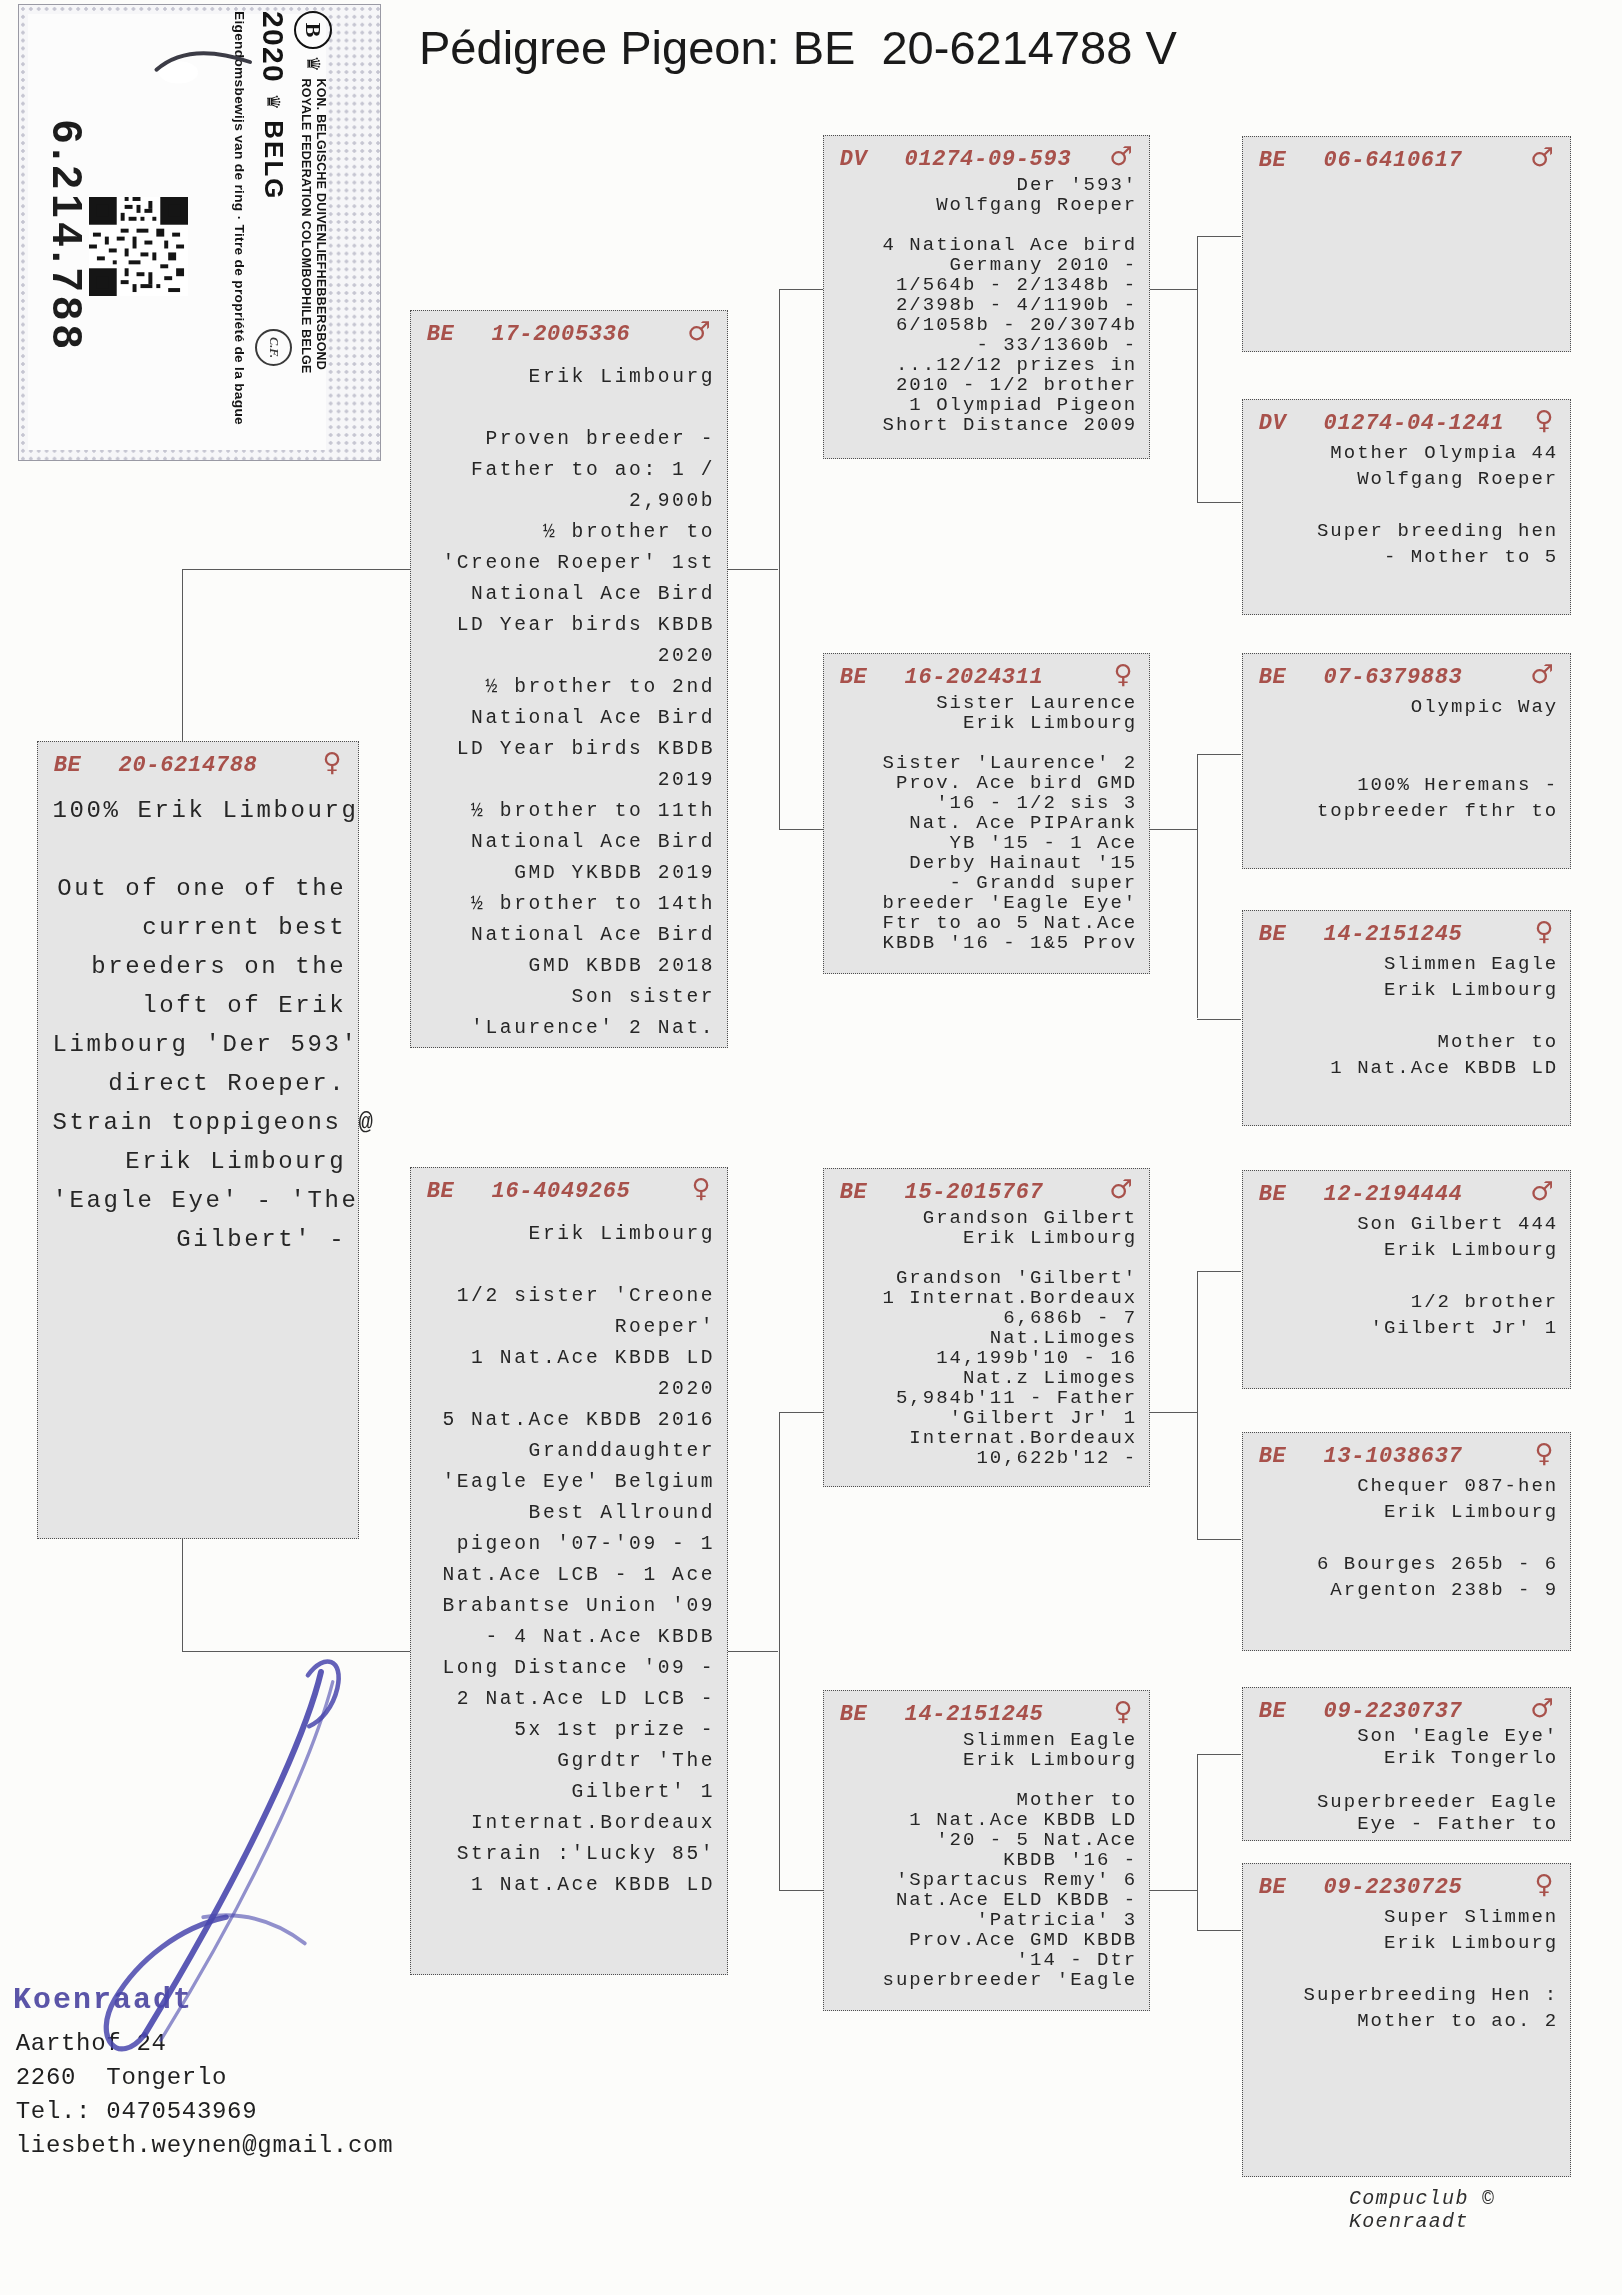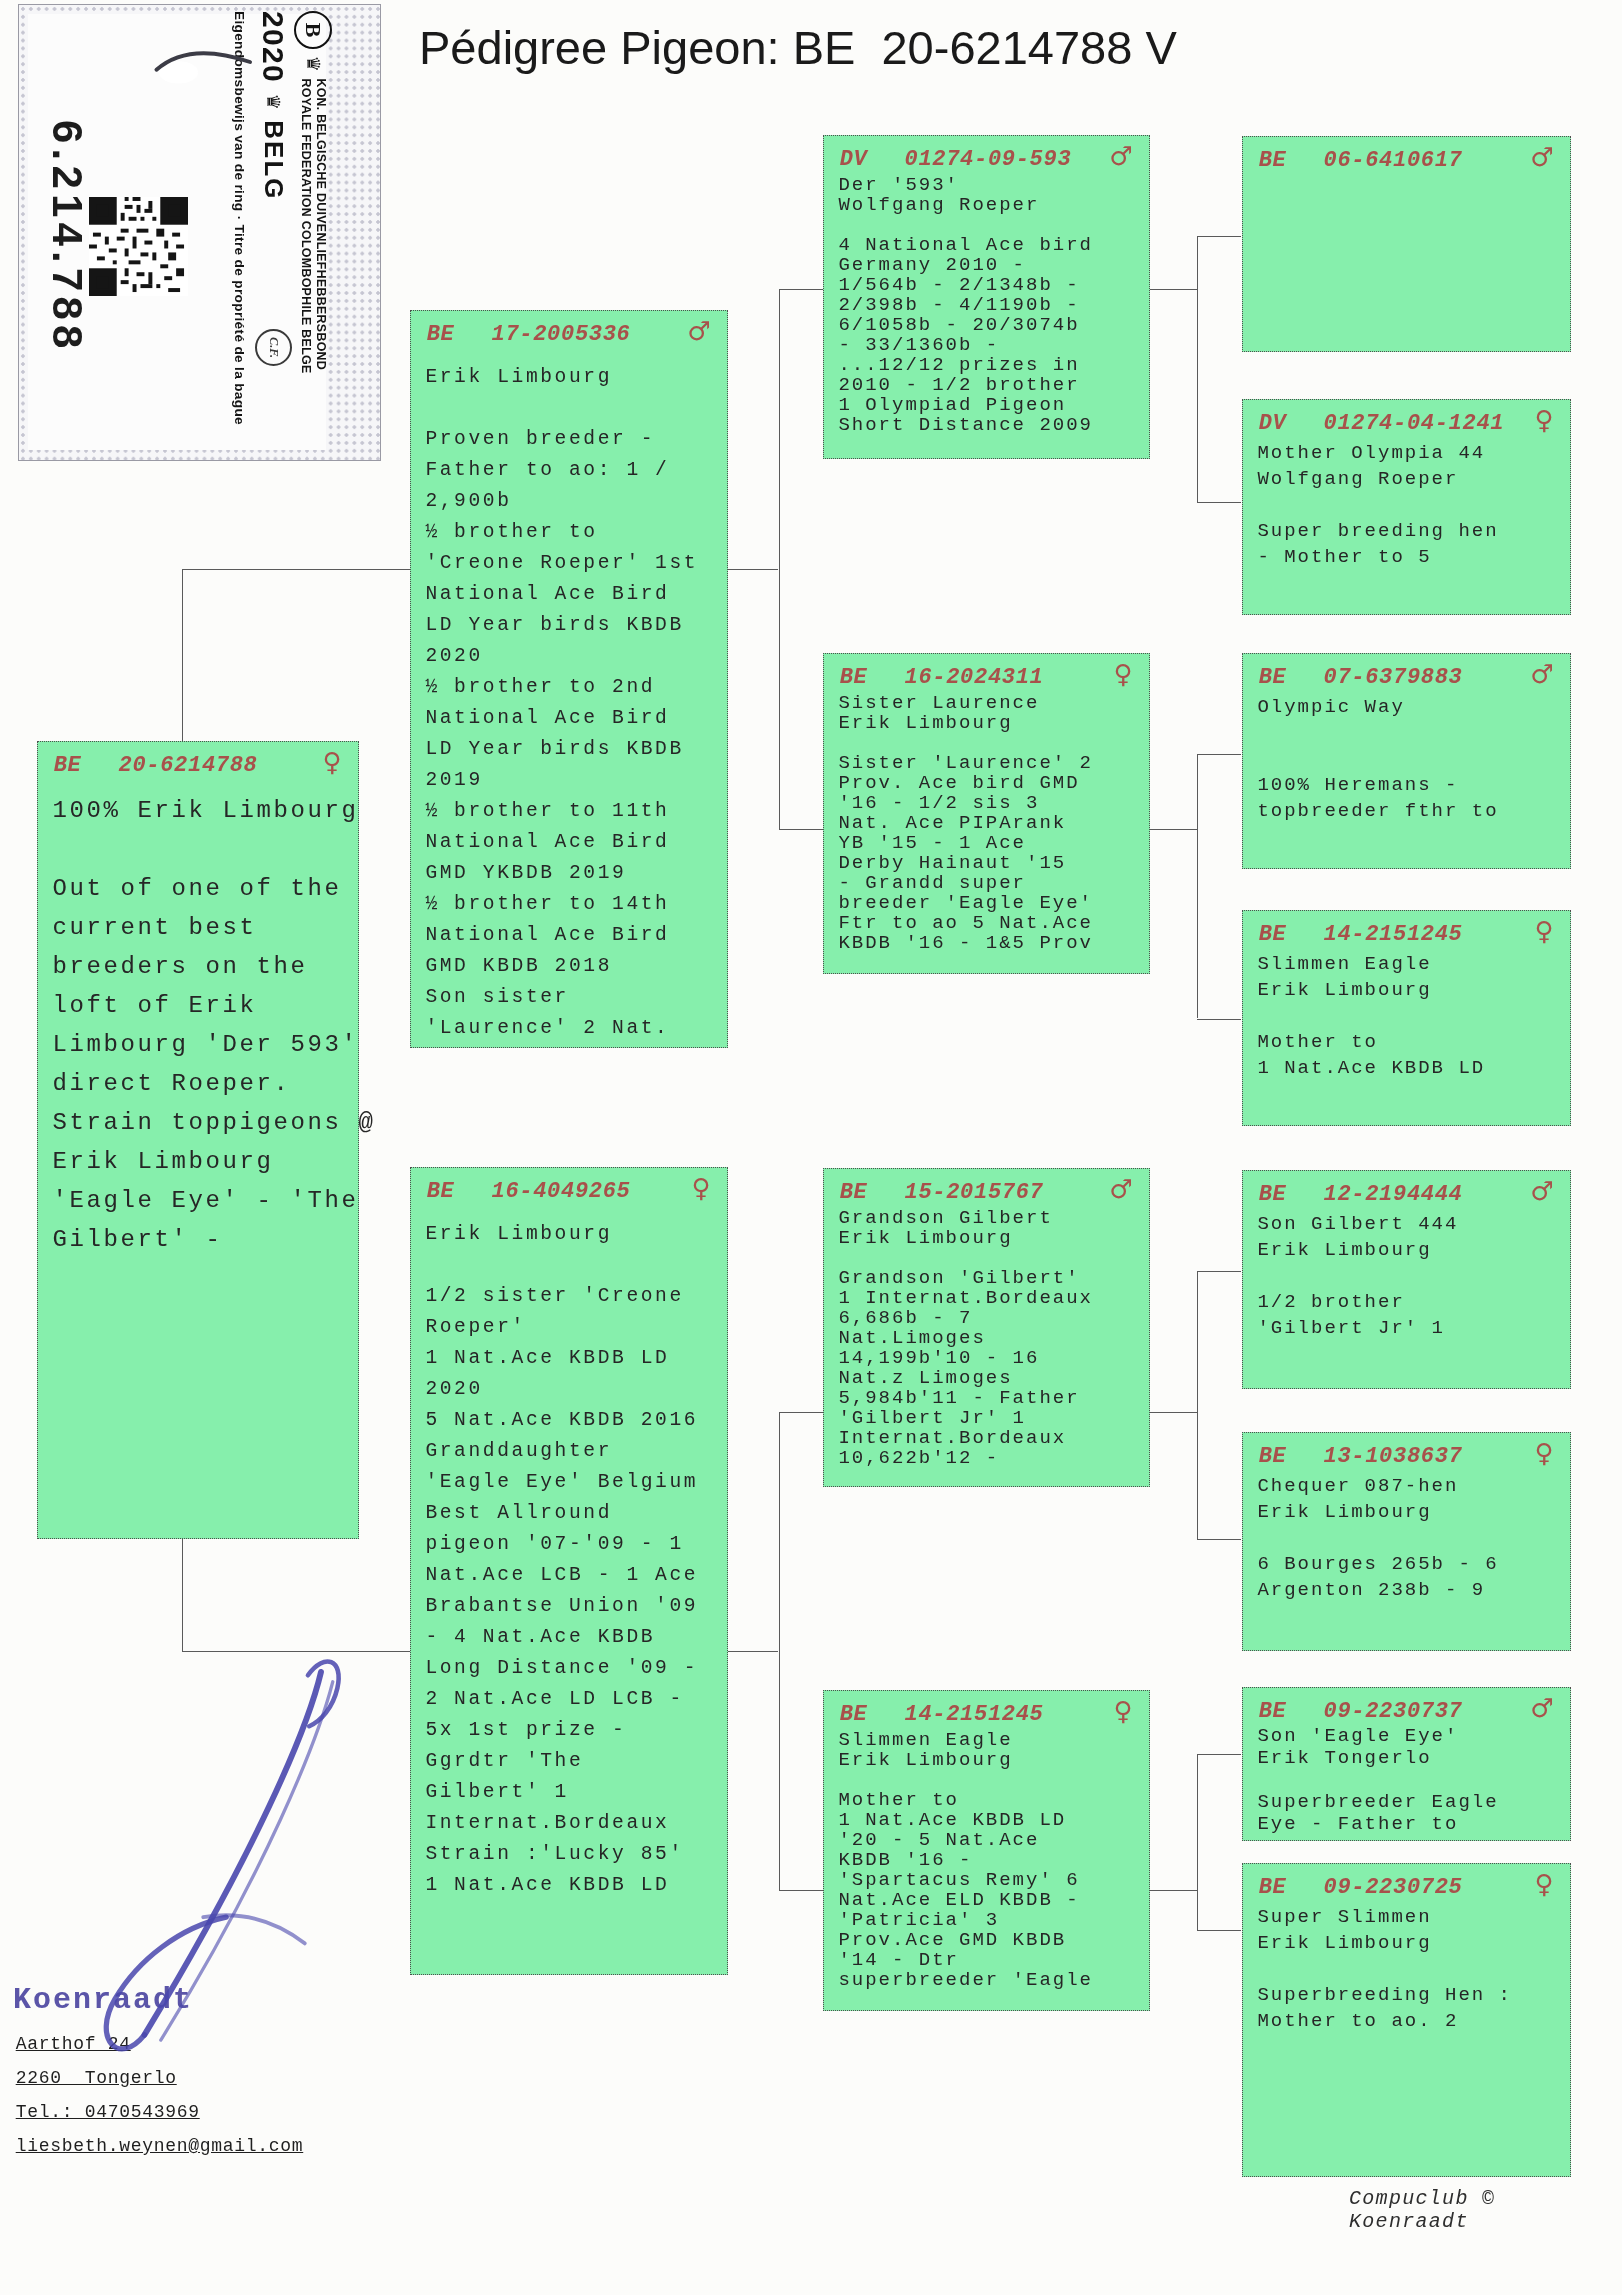--- a/index.html
+++ b/index.html
@@ -31,40 +31,40 @@
   .year{font-weight:bold;font-size:30px;letter-spacing:1.3px;}
   .belg{font-weight:bold;font-size:26px;letter-spacing:2px;}
   .globe{margin-left:auto;margin-right:77px;width:33px;height:33px;border:2px solid #3a3a3a;
          border-radius:50%;display:flex;align-items:center;justify-content:center;
          font-family:"Liberation Serif",serif;font-style:italic;font-weight:bold;font-size:12.4px;color:#3a3a3a;}
   .row3{height:29px;display:flex;align-items:center;font-weight:bold;font-size:13.7px;
         letter-spacing:0.3px;white-space:pre;}
   
   .cline{position:absolute;background:#5a5a5a;}
   
-  .box{position:absolute;background:#86efac;border:1.3px dotted #4e4e4e;box-sizing:border-box;z-index:3;}
+  .box{position:absolute;background:#e5e5e5;border:1.3px dotted #4e4e4e;box-sizing:border-box;z-index:3;text-align:right;}
   .box-header{display:flex;align-items:baseline;padding:9.2px 15.7px 0 15.7px;color:#a8514b;
               font-family:"Liberation Mono",monospace;font-style:italic;font-weight:bold;
               font-size:22px;letter-spacing:0.7px;}
   .box-header .ring{margin-left:37px;}
   .box-header .sex{margin-left:auto;font-family:"DejaVu Sans",sans-serif;font-style:normal;
                    font-size:26px;line-height:22px;}
   .box-body{font-family:Liberation Mono, monospace;color:#262626;white-space:pre;
             padding:6.5px 11.8px 0 14.4px;}
   .gen1 .box-body{font-size:24px;line-height:39px;letter-spacing:2.6px;padding-top:13px;}
   .gen2 .box-body{font-size:19.6px;line-height:31px;letter-spacing:2.6px;padding-top:14.4px;}
   .gen3 .box-body{font-size:19px;line-height:20px;letter-spacing:2px;padding-top:2.6px;}
   .gen4 .box-body{font-size:19px;line-height:26px;letter-spacing:2px;padding-top:3.9px;}
   .gen4.tight .box-body{line-height:22px;padding-top:1.3px;}
   
   .sig{position:absolute;left:46px;top:1636px;z-index:5;}
   .stamp{position:absolute;left:13px;top:1983px;font-family:"Liberation Mono",monospace;
          font-weight:bold;font-size:30px;letter-spacing:2px;color:#5b55a8;z-index:4;}
   .owner-address{position:absolute;left:15.7px;top:2027px;font-family:"Liberation Mono",monospace;
-         font-size:18px;line-height:34px;letter-spacing:0.7px;color:#1f1f1f;white-space:pre;text-decoration:underline;}
+         font-size:24px;line-height:34px;letter-spacing:0.7px;color:#1f1f1f;white-space:pre;}
   .credit{position:absolute;left:1349px;top:2187px;font-family:"Liberation Mono",monospace;
           font-style:italic;font-size:20px;letter-spacing:1.3px;color:#2e2e2e;}
   .pin{position:absolute;left:151px;top:36px;z-index:2;}
 </style>
 </head>
 <body>
 
 <div class="page">
 
   <div class="sticker">

